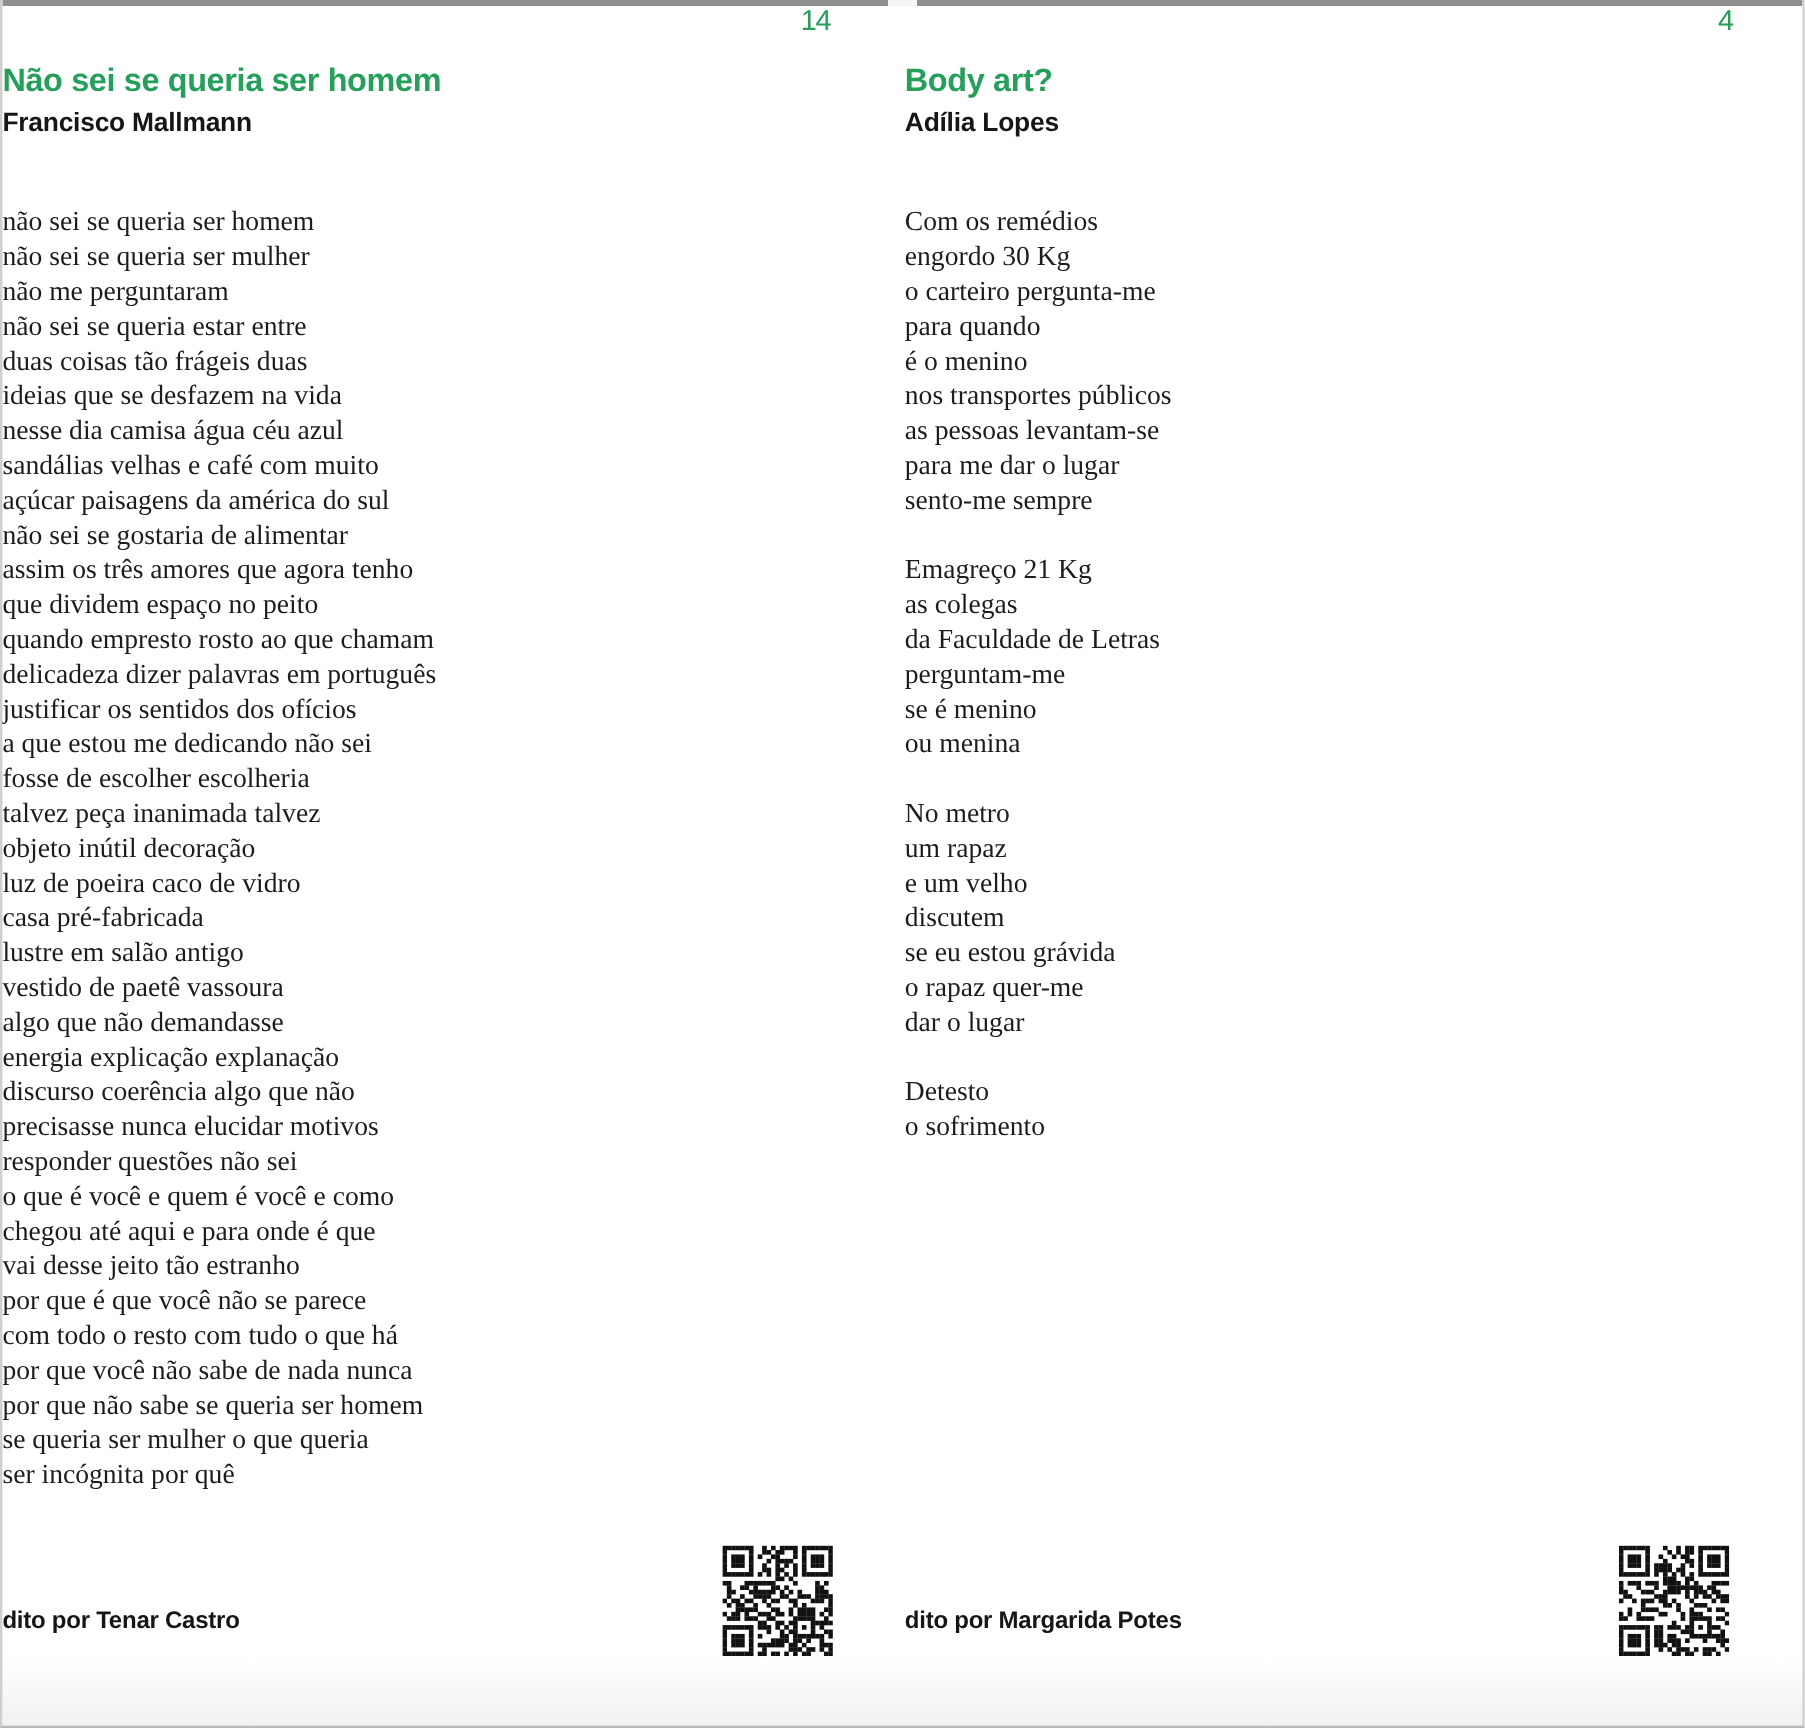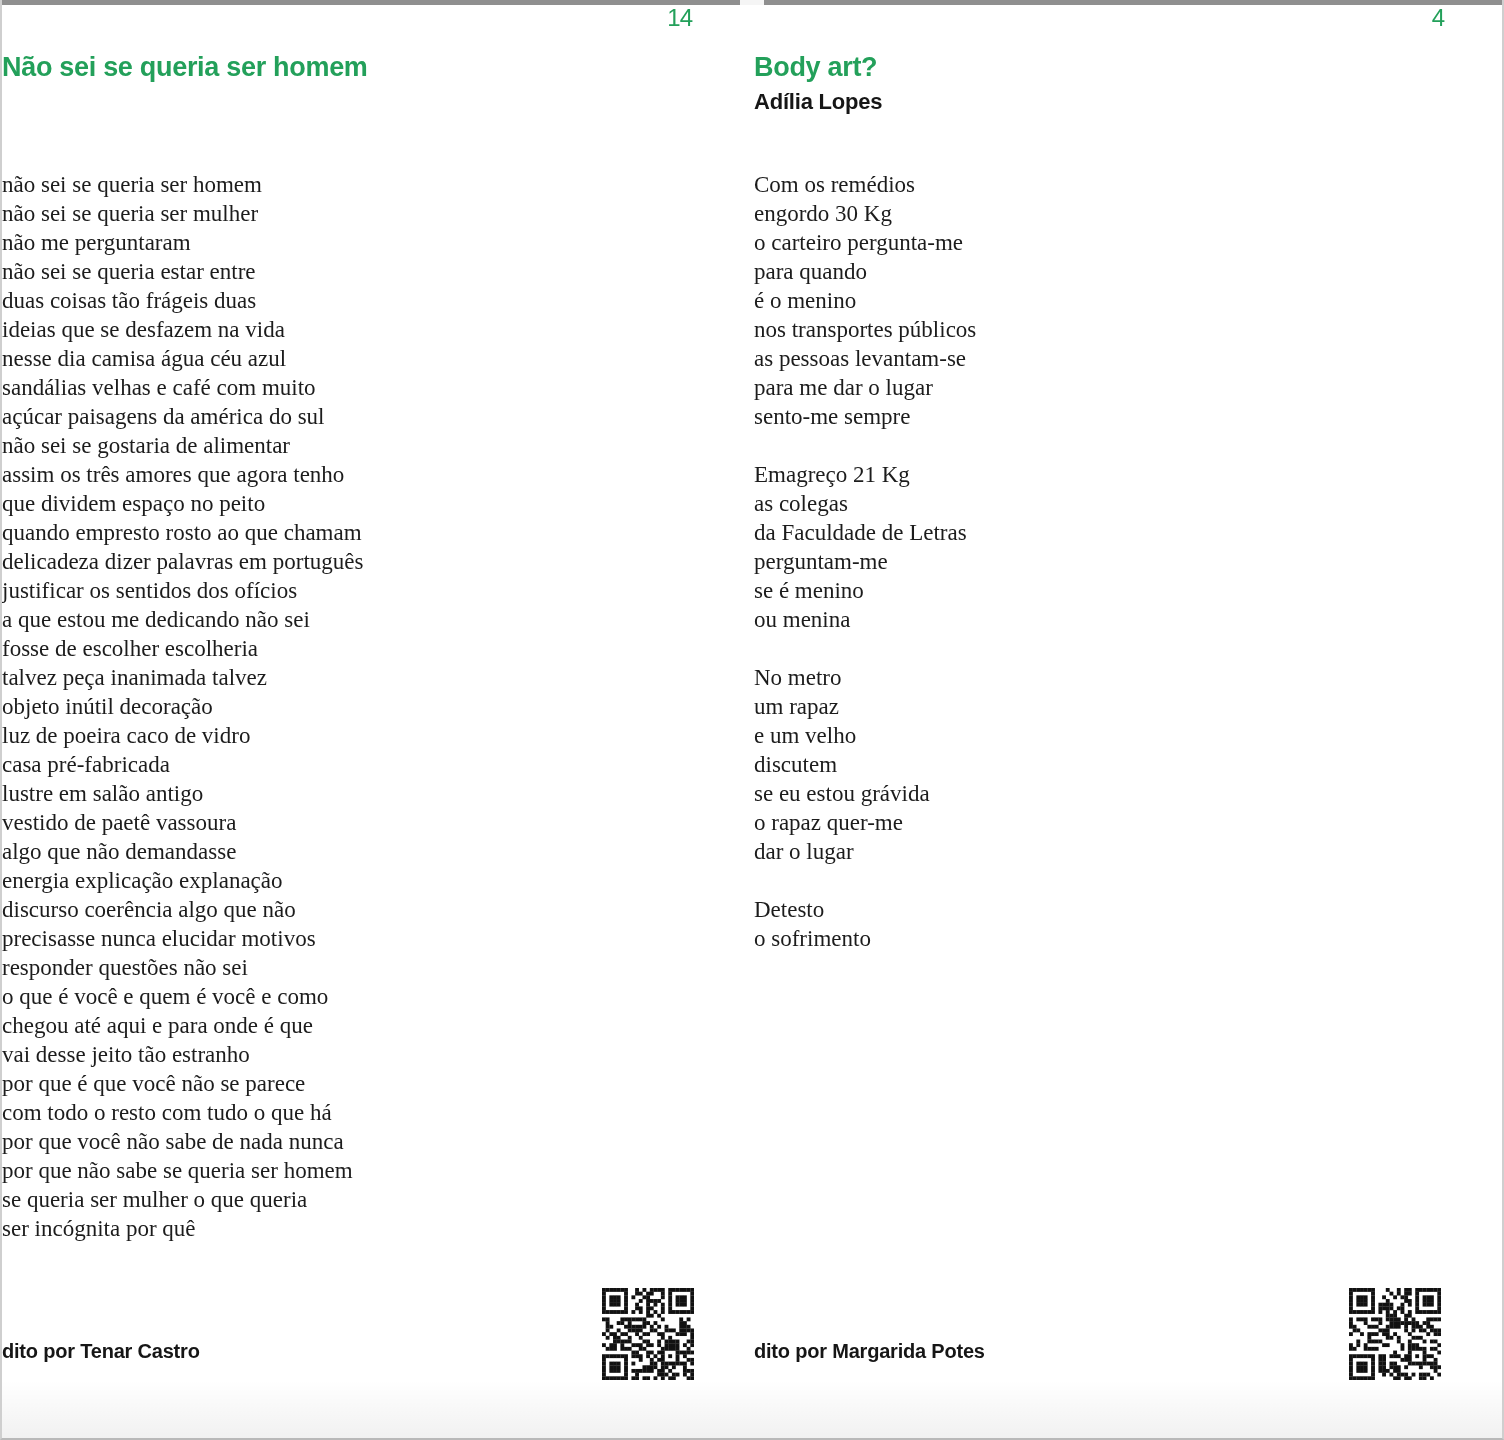--- a/index.html
+++ b/index.html
@@ -70,20 +70,21 @@
 </head>
 <body>
 
 <div class="screen">
   <div class="top-edge"></div>
 
   <div class="page left">
     <div class="content">
       <div class="page-header">
         <h1 class="poem-title">Não sei se queria ser homem</h1>
+        <h2 class="poem-author">Francisco Mallmann</h2>
       </div>
       <div class="poem">
         <p class="poem-text">não sei se queria ser homem
 não sei se queria ser mulher
 não me perguntaram
 não sei se queria estar entre
 duas coisas tão frágeis duas
 ideias que se desfazem na vida
 nesse dia camisa água céu azul
 sandálias velhas e café com muito

